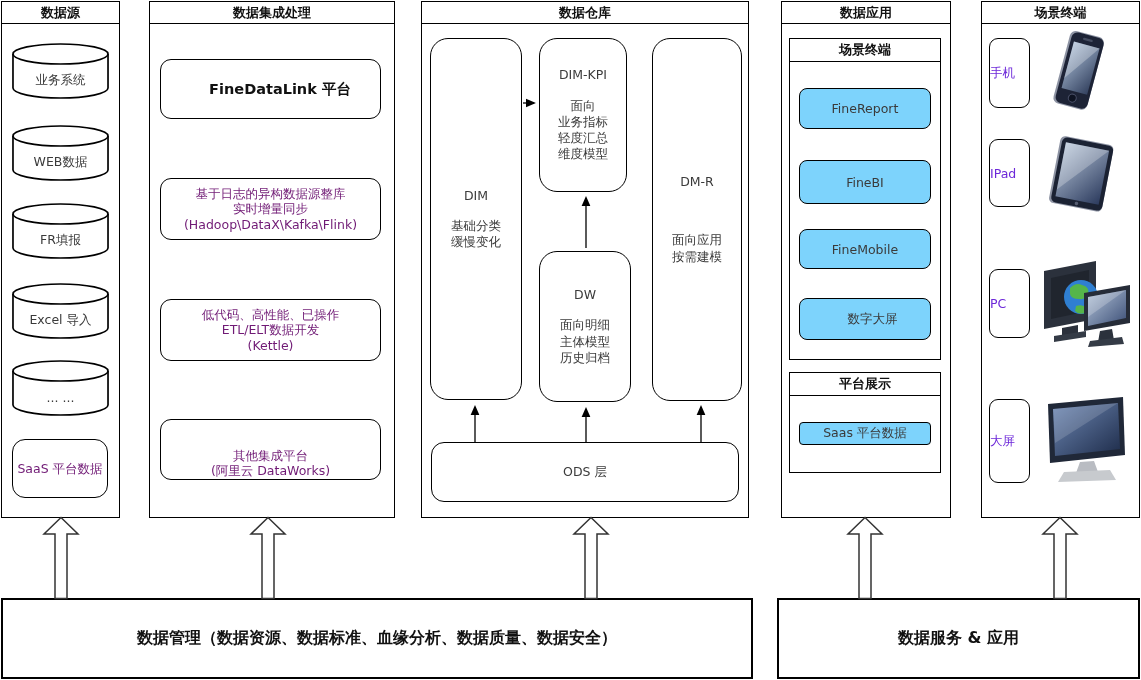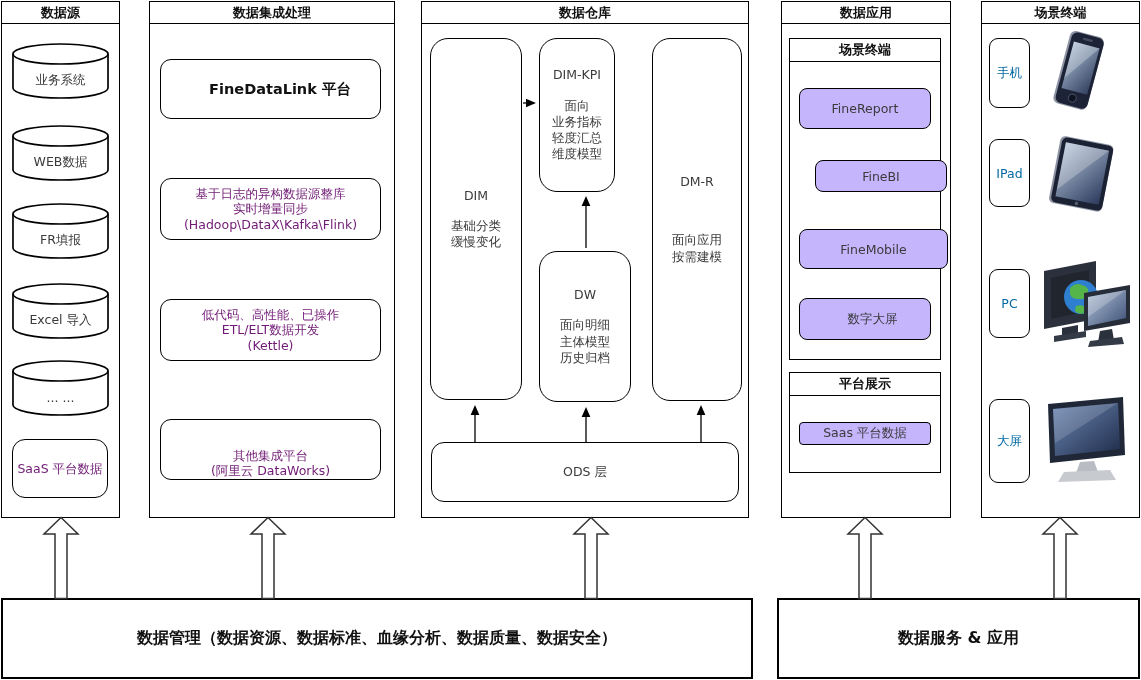--- a/index.html
+++ b/index.html
@@ -17,26 +17,26 @@
   .cyl svg{position:absolute;left:0;top:0;width:100%;height:100%;}
   .cyl-label{position:absolute;left:0;right:0;top:20px;bottom:2px;display:flex;
         align-items:center;justify-content:center;font-size:12.5px;color:#3a3a3a;}
   .wbox{position:absolute;border:1.6px solid #000;border-radius:18px;background:#fff;
         box-sizing:border-box;display:flex;flex-direction:column;align-items:center;
         justify-content:center;text-align:center;font-size:12.5px;line-height:1.3;color:#3a3a3a;}
   .wtitle{margin-bottom:14px;}
   .subbox{position:absolute;border:1.4px solid #000;background:#fff;box-sizing:border-box;}
   .subhdr{position:absolute;left:0;right:0;top:0;height:22px;border-bottom:1.4px solid #000;
         display:flex;align-items:center;justify-content:center;font-size:13px;font-weight:bold;color:#111;}
-  .appitem{position:absolute;border:1.4px solid #000;border-radius:8px;background:#c4b5fd;
+  .appitem{position:absolute;border:1.4px solid #000;border-radius:8px;background:#7dd3fc;
         box-sizing:border-box;display:flex;align-items:center;justify-content:center;
         font-size:12.5px;color:#3a3a3a;}
   .termlabel{position:absolute;border:1.4px solid #000;border-radius:9px;background:#fff;
-        box-sizing:border-box;display:flex;align-items:center;justify-content:center;
-        font-size:12.5px;color:#0369a1;}
+        box-sizing:border-box;display:flex;align-items:center;justify-content:flex-start;
+        font-size:12.5px;color:#6d28d9;}
   .device{position:absolute;}
   .footerbox{position:absolute;border:2px solid #000;background:#fff;box-sizing:border-box;
         display:flex;align-items:center;justify-content:center;text-align:left;
         font-size:16px;font-weight:bold;color:#111;}
   #overlay{position:absolute;left:0;top:0;width:1141px;height:680px;pointer-events:none;}
   .bold15{font-weight:bold;font-size:14.5px;color:#111;padding-left:19px;}
 </style>
 </head>
 <body>
 
@@ -113,21 +113,21 @@
 
   <div class="panel" style="left:421px;top:1px;width:328px;height:517px;">
     <div class="hdr">数据仓库</div>
 
     <div class="wbox" style="left:8px;top:36px;width:92px;height:362px;">
       <div class="wtitle">DIM</div>
       <div class="lines">基础分类
 缓慢变化</div>
     </div>
 
-    <div class="wbox" style="left:117px;top:36px;width:76px;height:154px;">
+    <div class="wbox" style="left:117px;top:36px;width:88px;height:154px;">
       <div class="wtitle">DIM-KPI</div>
       <div class="lines">面向
 业务指标
 轻度汇总
 维度模型</div>
     </div>
 
     <div class="wbox" style="left:117px;top:249px;width:92px;height:151px;">
       <div class="wtitle">DW</div>
       <div class="lines">面向明细
@@ -148,24 +148,24 @@
 
   <div class="panel" style="left:781px;top:1px;width:170px;height:517px;">
     <div class="hdr">数据应用</div>
 
     <div class="subbox" style="left:7px;top:36px;width:152px;height:322px;">
       <div class="subhdr">场景终端</div>
     </div>
     <div class="appitem" style="left:17px;top:86px;width:132px;height:41px;">
       <span>FineReport</span>
     </div>
-    <div class="appitem" style="left:33px;top:158px;width:132px;height:32px;">
+    <div class="appitem" style="left:17px;top:158px;width:132px;height:44px;">
       <span>FineBI</span>
     </div>
-    <div class="appitem" style="left:17px;top:227px;width:149px;height:40px;">
+    <div class="appitem" style="left:17px;top:227px;width:132px;height:40px;">
       <span>FineMobile</span>
     </div>
     <div class="appitem" style="left:17px;top:296px;width:132px;height:42px;padding-left:15px;">
       <span>数字大屏</span>
     </div>
 
     <div class="subbox" style="left:7px;top:370px;width:152px;height:101px;">
       <div class="subhdr">平台展示</div>
     </div>
     <div class="appitem" style="left:17px;top:420px;width:132px;height:23px;border-radius:4px;">

